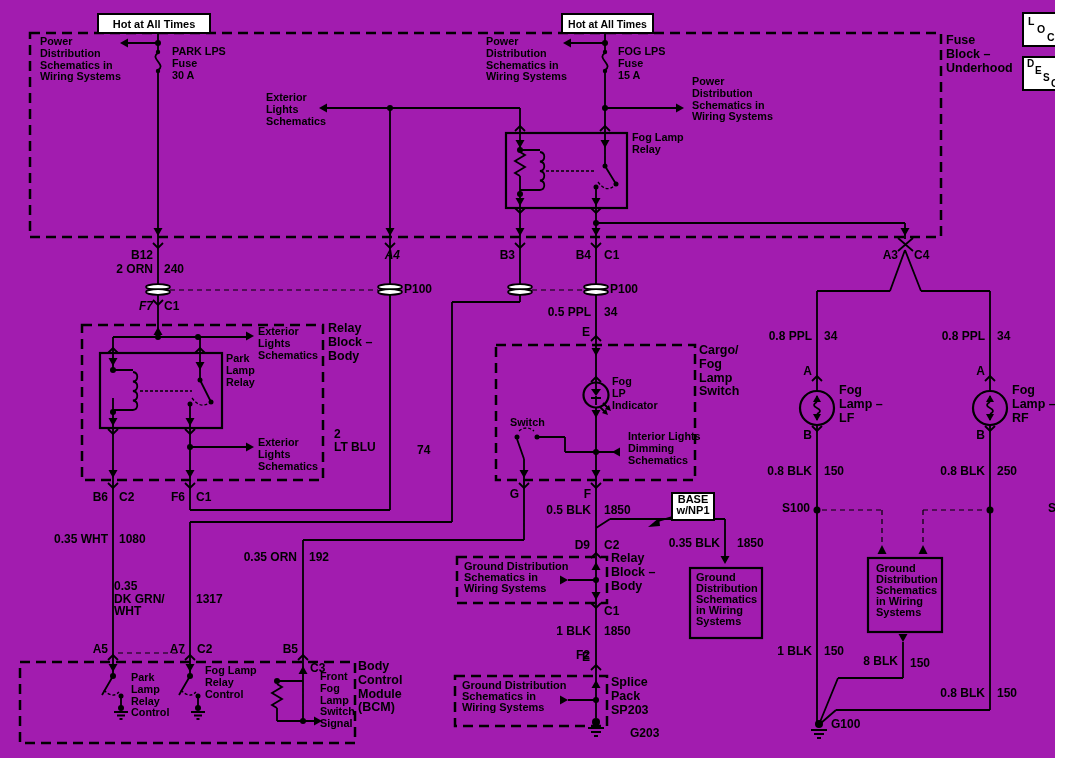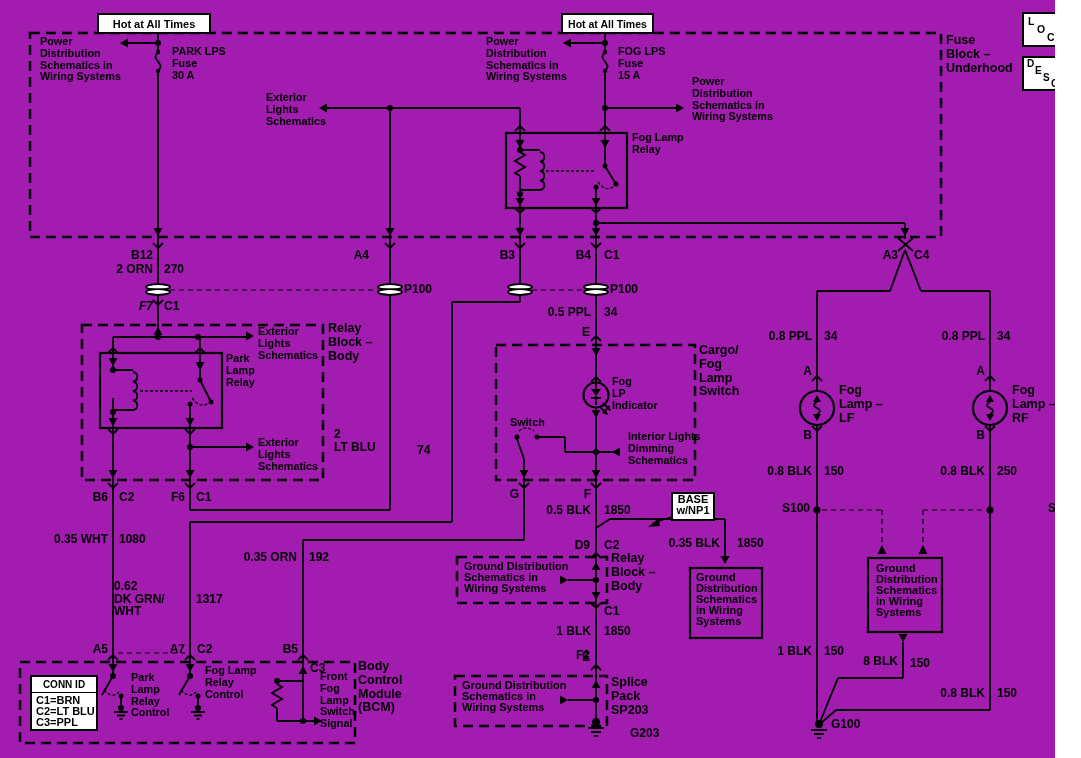--- a/index.html
+++ b/index.html
@@ -353,30 +353,23 @@
 Control</div>
 <div class="ref" style="left:205px;top:665px;">Fog Lamp
 Relay
 Control</div>
 <div class="ref" style="left:320px;top:671px;">Front
 Fog
 Lamp
 Switch
 Signal</div>
 
-<div class="cbox" style="left:30px;top:675px;width:64px;height:52px;border-width:2.4px;">
-  <div class="sm" style="left:0;top:2px;width:64px;text-align:center;font-size:10px;">CONN ID</div>
-  <div style="position:absolute;left:0;top:15px;width:64px;border-top:1.6px solid #000;"></div>
-  <div class="sm" style="left:4px;top:18px;">C1=BRN</div>
-  <div class="sm" style="left:4px;top:29px;">C2=LT BLU</div>
-  <div class="sm" style="left:4px;top:40px;">C3=PPL</div>
-</div>
 
 <div class="lbl tr" style="left:103px;top:249px;width:50px;">B12</div>
-<div class="lbl tr" style="left:319px;top:249px;width:50px;">A4</div>
+<div class="lbl tr" style="left:350px;top:249px;width:50px;font-style:italic;">A4</div>
 <div class="lbl tr" style="left:465px;top:249px;width:50px;">B3</div>
 <div class="lbl tr" style="left:541px;top:249px;width:50px;">B4</div>
 <div class="lbl" style="left:604px;top:249px;">C1</div>
 <div class="lbl tr" style="left:848px;top:249px;width:50px;">A3</div>
 <div class="lbl" style="left:914px;top:249px;">C4</div>
 <div class="lbl tr" style="left:103px;top:300px;width:50px;font-style:italic;">F7</div>
 <div class="lbl" style="left:164px;top:300px;">C1</div>
 <div class="lbl tr" style="left:546px;top:326px;width:44px;">E</div>
 <div class="lbl tr" style="left:58px;top:491px;width:50px;">B6</div>
 <div class="lbl" style="left:119px;top:491px;">C2</div>
@@ -400,29 +393,29 @@
 <div class="lbl tr" style="left:941px;top:429px;width:44px;">B</div>
 
 <div class="lbl" style="left:404px;top:283px;">P100</div>
 <div class="lbl" style="left:610px;top:283px;">P100</div>
 <div class="lbl tr" style="left:766px;top:502px;width:44px;">S100</div>
 <div class="lbl" style="left:1048px;top:502px;">S101</div>
 <div class="lbl" style="left:831px;top:718px;">G100</div>
 <div class="lbl" style="left:604px;top:727px;margin-left:26px;">G203</div>
 
 <div class="lbl tr" style="left:83px;top:263px;width:70px;">2 ORN</div>
-<div class="lbl" style="left:164px;top:263px;">270</div>
+<div class="lbl" style="left:164px;top:263px;">240</div>
 <div class="lbl tr" style="left:521px;top:306px;width:70px;">0.5 PPL</div>
 <div class="lbl" style="left:604px;top:306px;">34</div>
 <div class="lbl" style="left:334px;top:428px;">2
 LT BLU</div>
 <div class="lbl" style="left:417px;top:444px;">74</div>
 <div class="lbl tr" style="left:33px;top:533px;width:75px;">0.35 WHT</div>
 <div class="lbl" style="left:119px;top:533px;">1080</div>
-<div class="lbl" style="left:114px;top:580px;">0.62
+<div class="lbl" style="left:114px;top:580px;">0.35
 DK GRN/
 WHT</div>
 <div class="lbl" style="left:196px;top:593px;">1317</div>
 <div class="lbl tr" style="left:222px;top:551px;width:75px;">0.35 ORN</div>
 <div class="lbl" style="left:309px;top:551px;">192</div>
 <div class="lbl tr" style="left:516px;top:504px;width:75px;">0.5 BLK</div>
 <div class="lbl" style="left:604px;top:504px;">1850</div>
 <div class="lbl tr" style="left:645px;top:537px;width:75px;">0.35 BLK</div>
 <div class="lbl" style="left:737px;top:537px;">1850</div>
 <div class="lbl tr" style="left:516px;top:625px;width:75px;">1 BLK</div>

